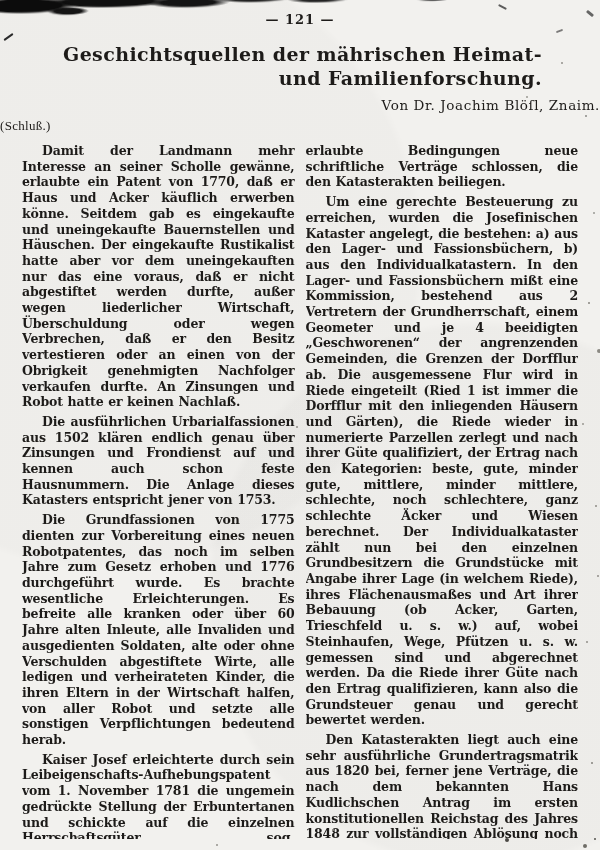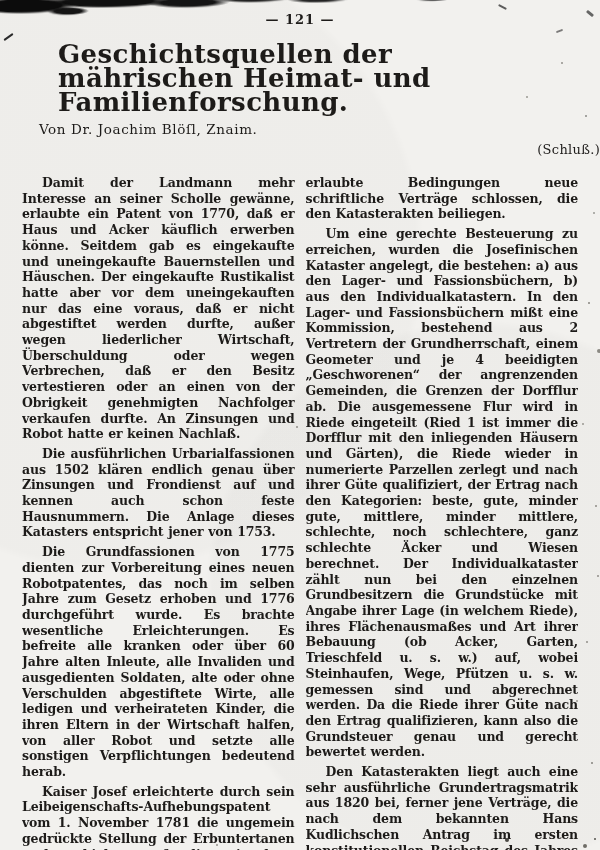--- a/index.html
+++ b/index.html
@@ -62,43 +62,43 @@
   
   .page-number{
     margin-top:12px;
     text-align:center;
     font-size:13px;font-weight:700;
     letter-spacing:1px;
   }
   .title{
     width:484px;
     margin:15px auto 0;
-    text-align:left;
-    font-size:26px;line-height:24px;
+    text-align:right;
+    font-size:19px;line-height:24px;
     font-weight:700;
     letter-spacing:0.4px;
   }
   .byline{
     margin-top:7px;
-    text-align:left;
+    text-align:right;
     font-size:13.5px;
     letter-spacing:0.6px;
-    padding-left:39px;
   }
   .section-note{
     margin-top:5px;
-    text-align:right;
+    text-align:left;
     font-size:13px;
     letter-spacing:0.3px;
+    font-family:Liberation Serif, serif;
   }
   .columns{
     display:flex;
     gap:11px;
     padding:0 22px;
-    margin-top:18px;
+    margin-top:9px;
     height:696px;
   }
   .col{
     flex:1 1 0;
     overflow:hidden;
     height:100%;
   }
   .para{
     margin:0 0 4px 0;
     font-size:12.5px;

